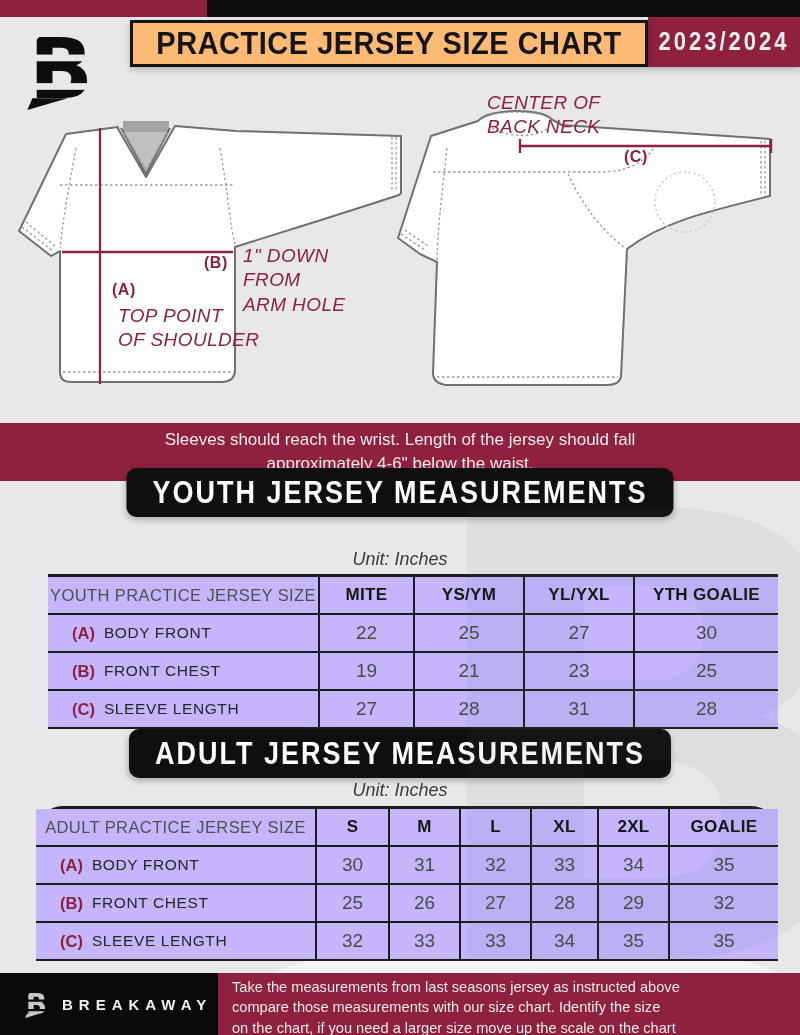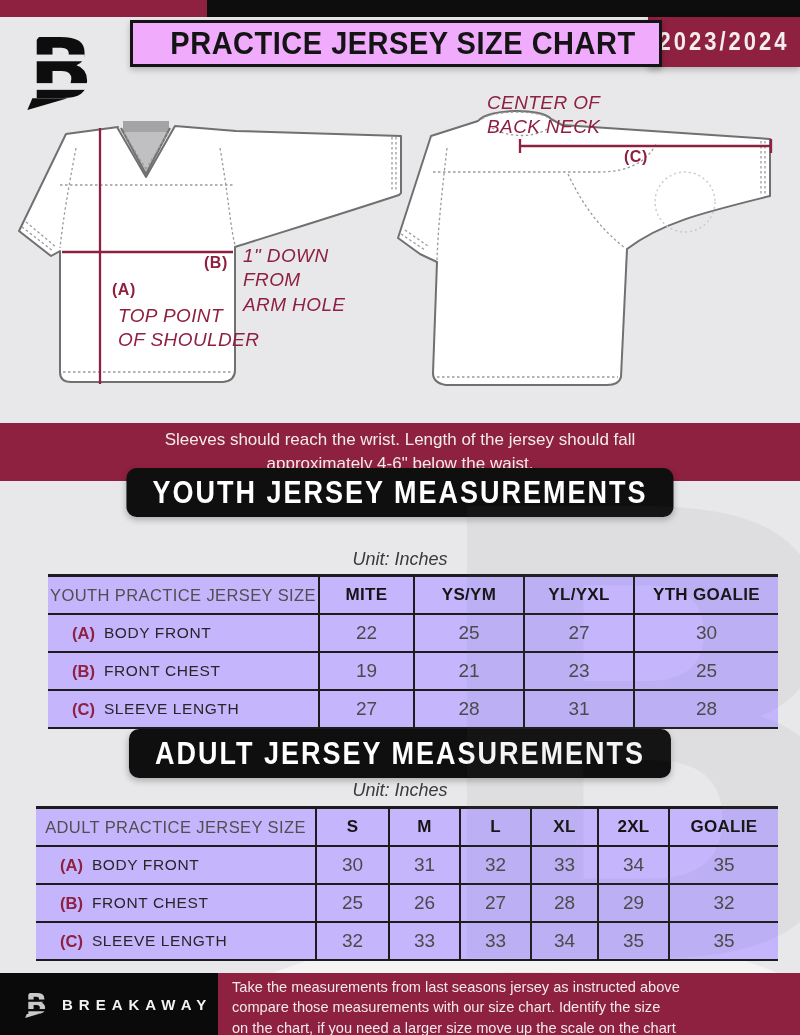--- a/index.html
+++ b/index.html
@@ -6,23 +6,23 @@
   body{font-family:"Liberation Sans", sans-serif;}
   #page{position:relative;width:800px;height:1035px;background:#e8e7e9;overflow:hidden;}
 
   
   .top-strip{position:absolute;top:0;left:0;width:800px;height:17px;display:flex;z-index:4;}
   .strip-maroon{width:207px;height:17px;background:#8e2040;}
   .strip-black{flex:1;height:17px;background:#0d0d0d;}
 
   
   .logo-svg{position:absolute;left:24px;top:22px;z-index:10;}
-  .title-box{position:absolute;left:130px;top:20px;width:512px;height:41px;background:#f0abfc;
+  .title-box{position:absolute;left:130px;top:20px;width:512px;height:41px;background:#fdba74;
     border:3px solid #141414;display:flex;align-items:center;justify-content:center;z-index:10;
-    box-shadow:0 3px 6px rgba(0,0,0,0.22);padding-left:14px;}
+    box-shadow:0 3px 6px rgba(0,0,0,0.22);}
   .title-box .t{font-size:29px;font-weight:700;color:#141414;letter-spacing:0.5px;white-space:nowrap;
     transform:scaleY(1.08);}
   .year-box{position:absolute;left:648px;top:17px;width:152px;height:50px;background:#8e2040;
     display:flex;align-items:center;justify-content:center;z-index:9;box-shadow:0 3px 6px rgba(0,0,0,0.22);}
   .year-box .t{font-size:22px;font-weight:700;color:#f3edee;letter-spacing:3px;transform:scaleY(1.15);}
 
   
   .diagram{position:absolute;left:0;top:90px;width:800px;height:335px;z-index:6;}
   .anno{position:absolute;color:#8e2040;z-index:8;}
   .anno.caption{font-style:italic;font-size:19px;line-height:1.28;letter-spacing:0.4px;white-space:pre-line;}
@@ -195,21 +195,21 @@
       <div class="t-cell yc3 val">31</div>
       <div class="t-cell yc4 val">28</div>
     </div>
   </div>
 
   <div class="section-banner" style="top:729px;">
     <span class="t">ADULT JERSEY MEASUREMENTS</span>
   </div>
   <div class="unit" style="top:780px;">Unit: Inches</div>
 
-  <div class="table" style="left:36px;top:806px;width:742px;">
+  <div class="table" style="left:36px;top:806px;width:742px;border-radius:27px;">
     <div class="t-row t-head">
       <div class="t-cell ac0 first">ADULT PRACTICE JERSEY SIZE</div>
       <div class="t-cell ac1 size">S</div>
       <div class="t-cell ac2 size">M</div>
       <div class="t-cell ac3 size">L</div>
       <div class="t-cell ac4 size">XL</div>
       <div class="t-cell ac5 size">2XL</div>
       <div class="t-cell ac6 size">GOALIE</div>
     </div>
     <div class="t-row">

